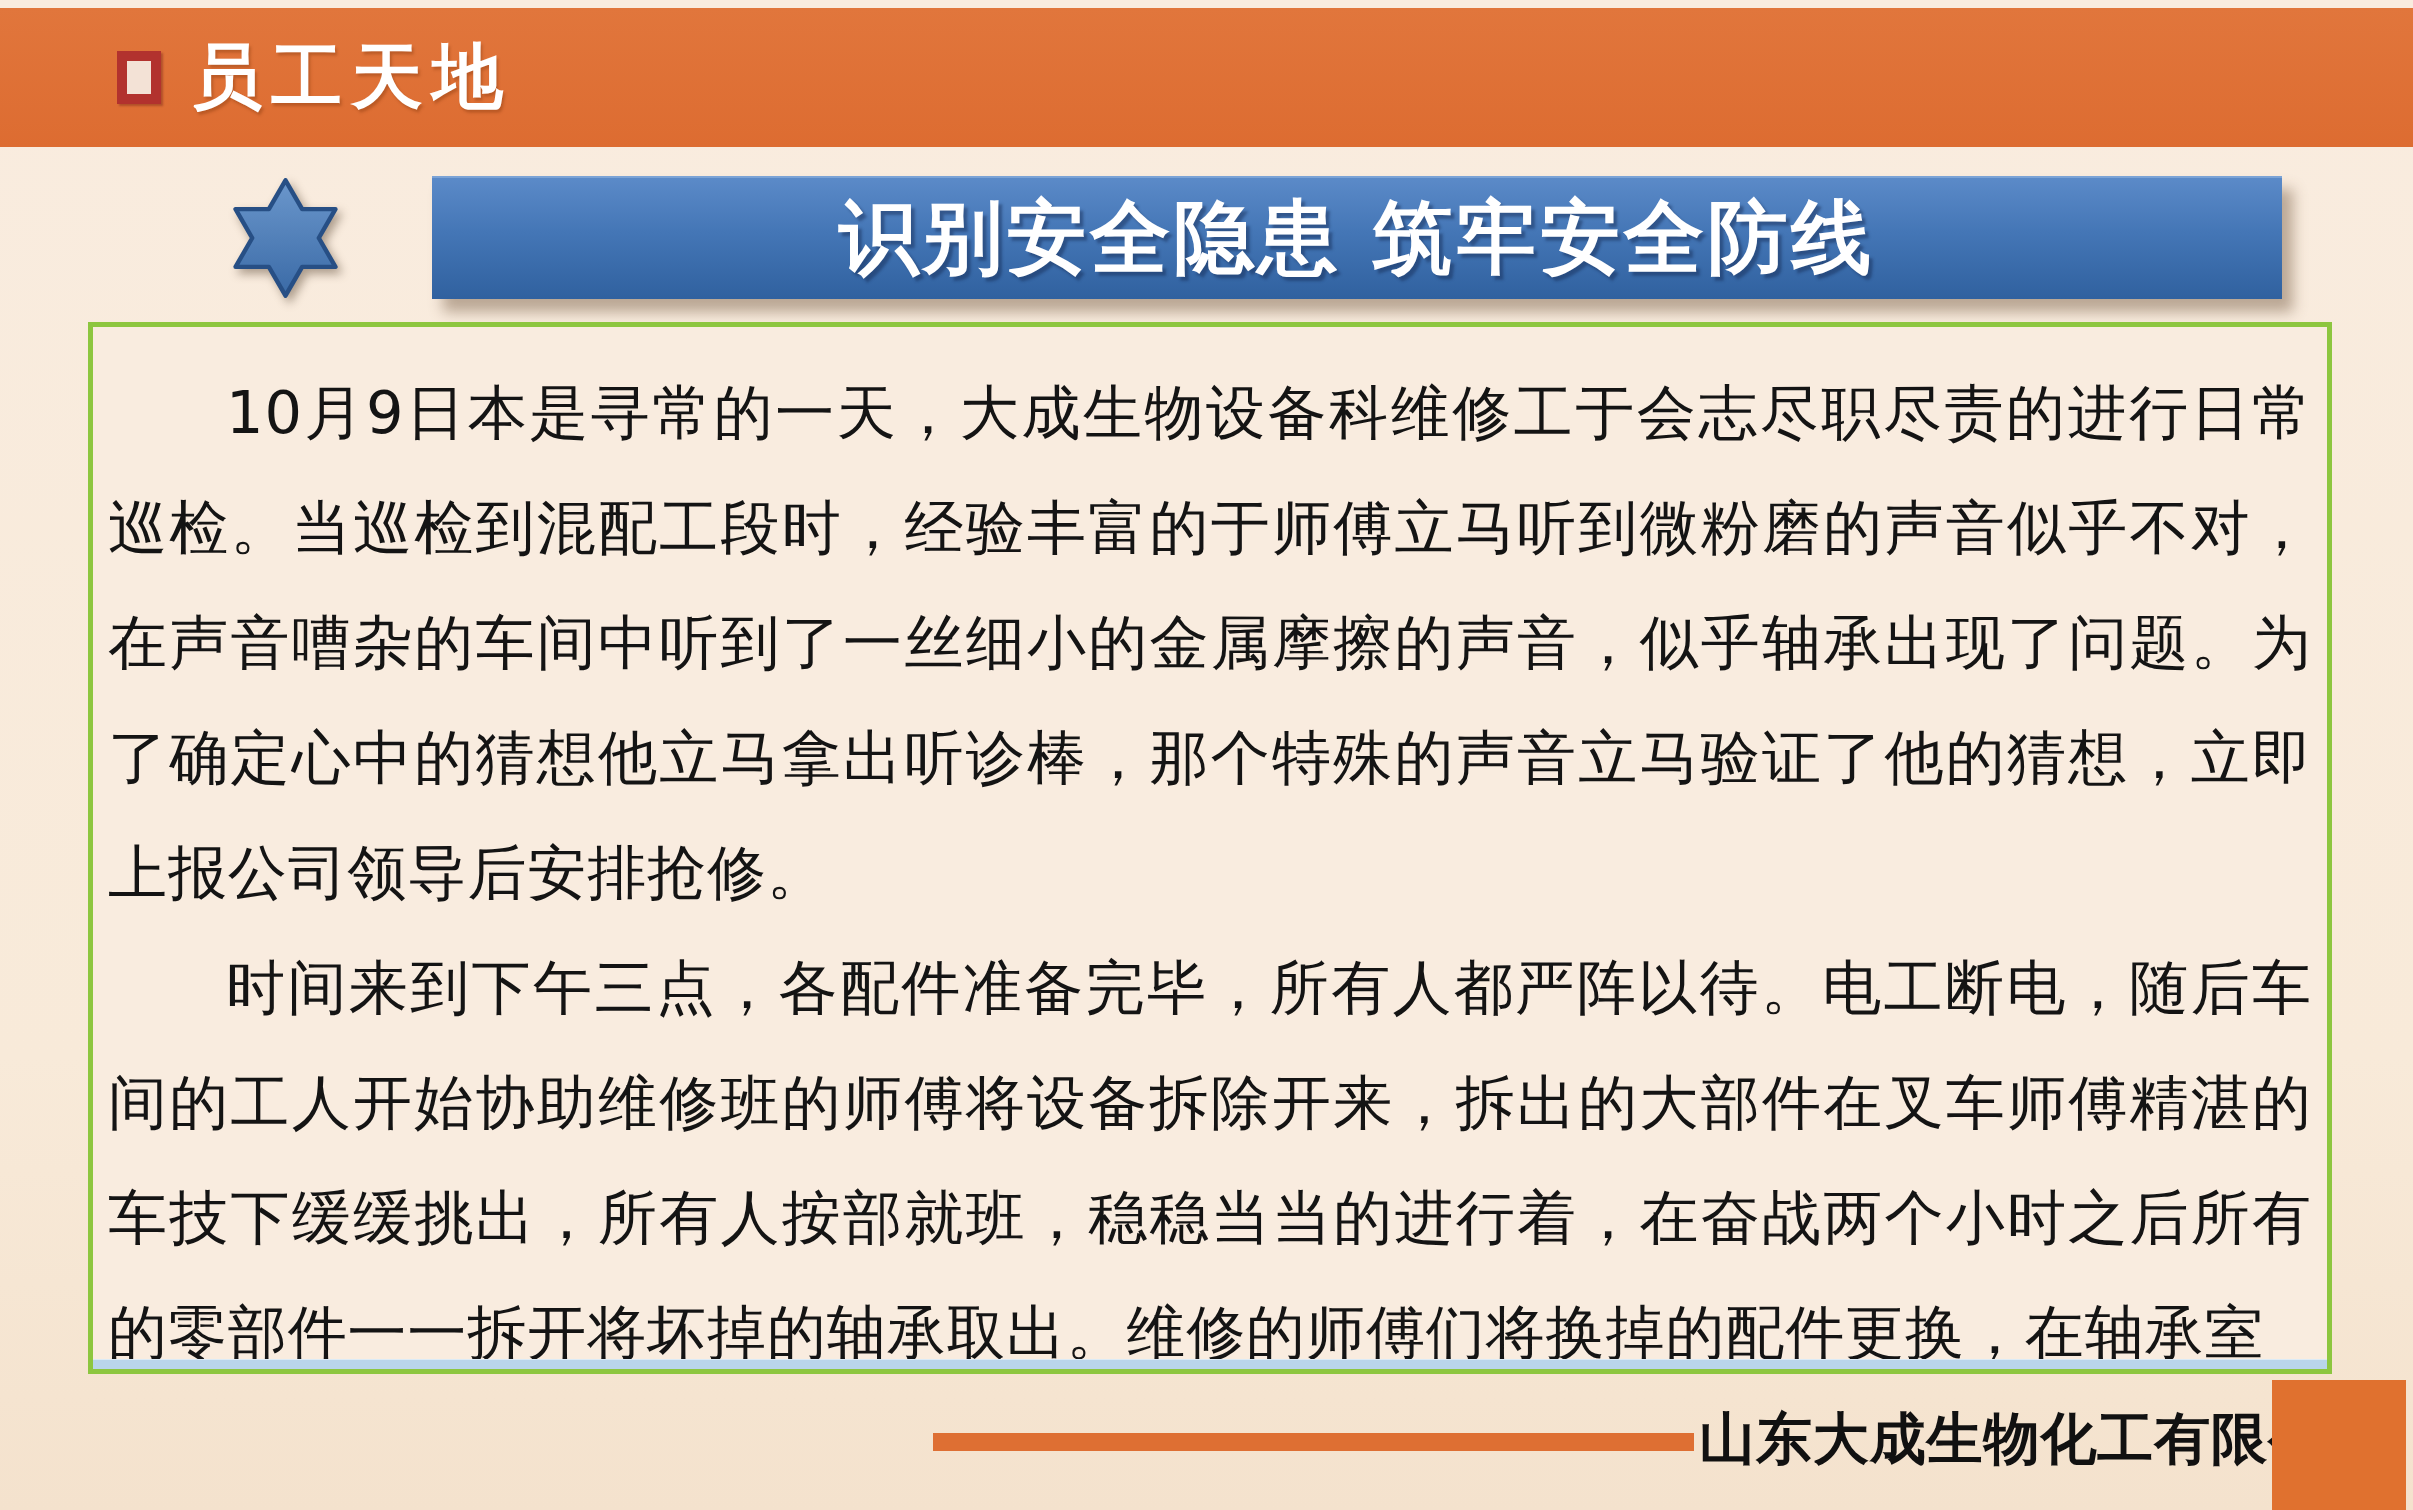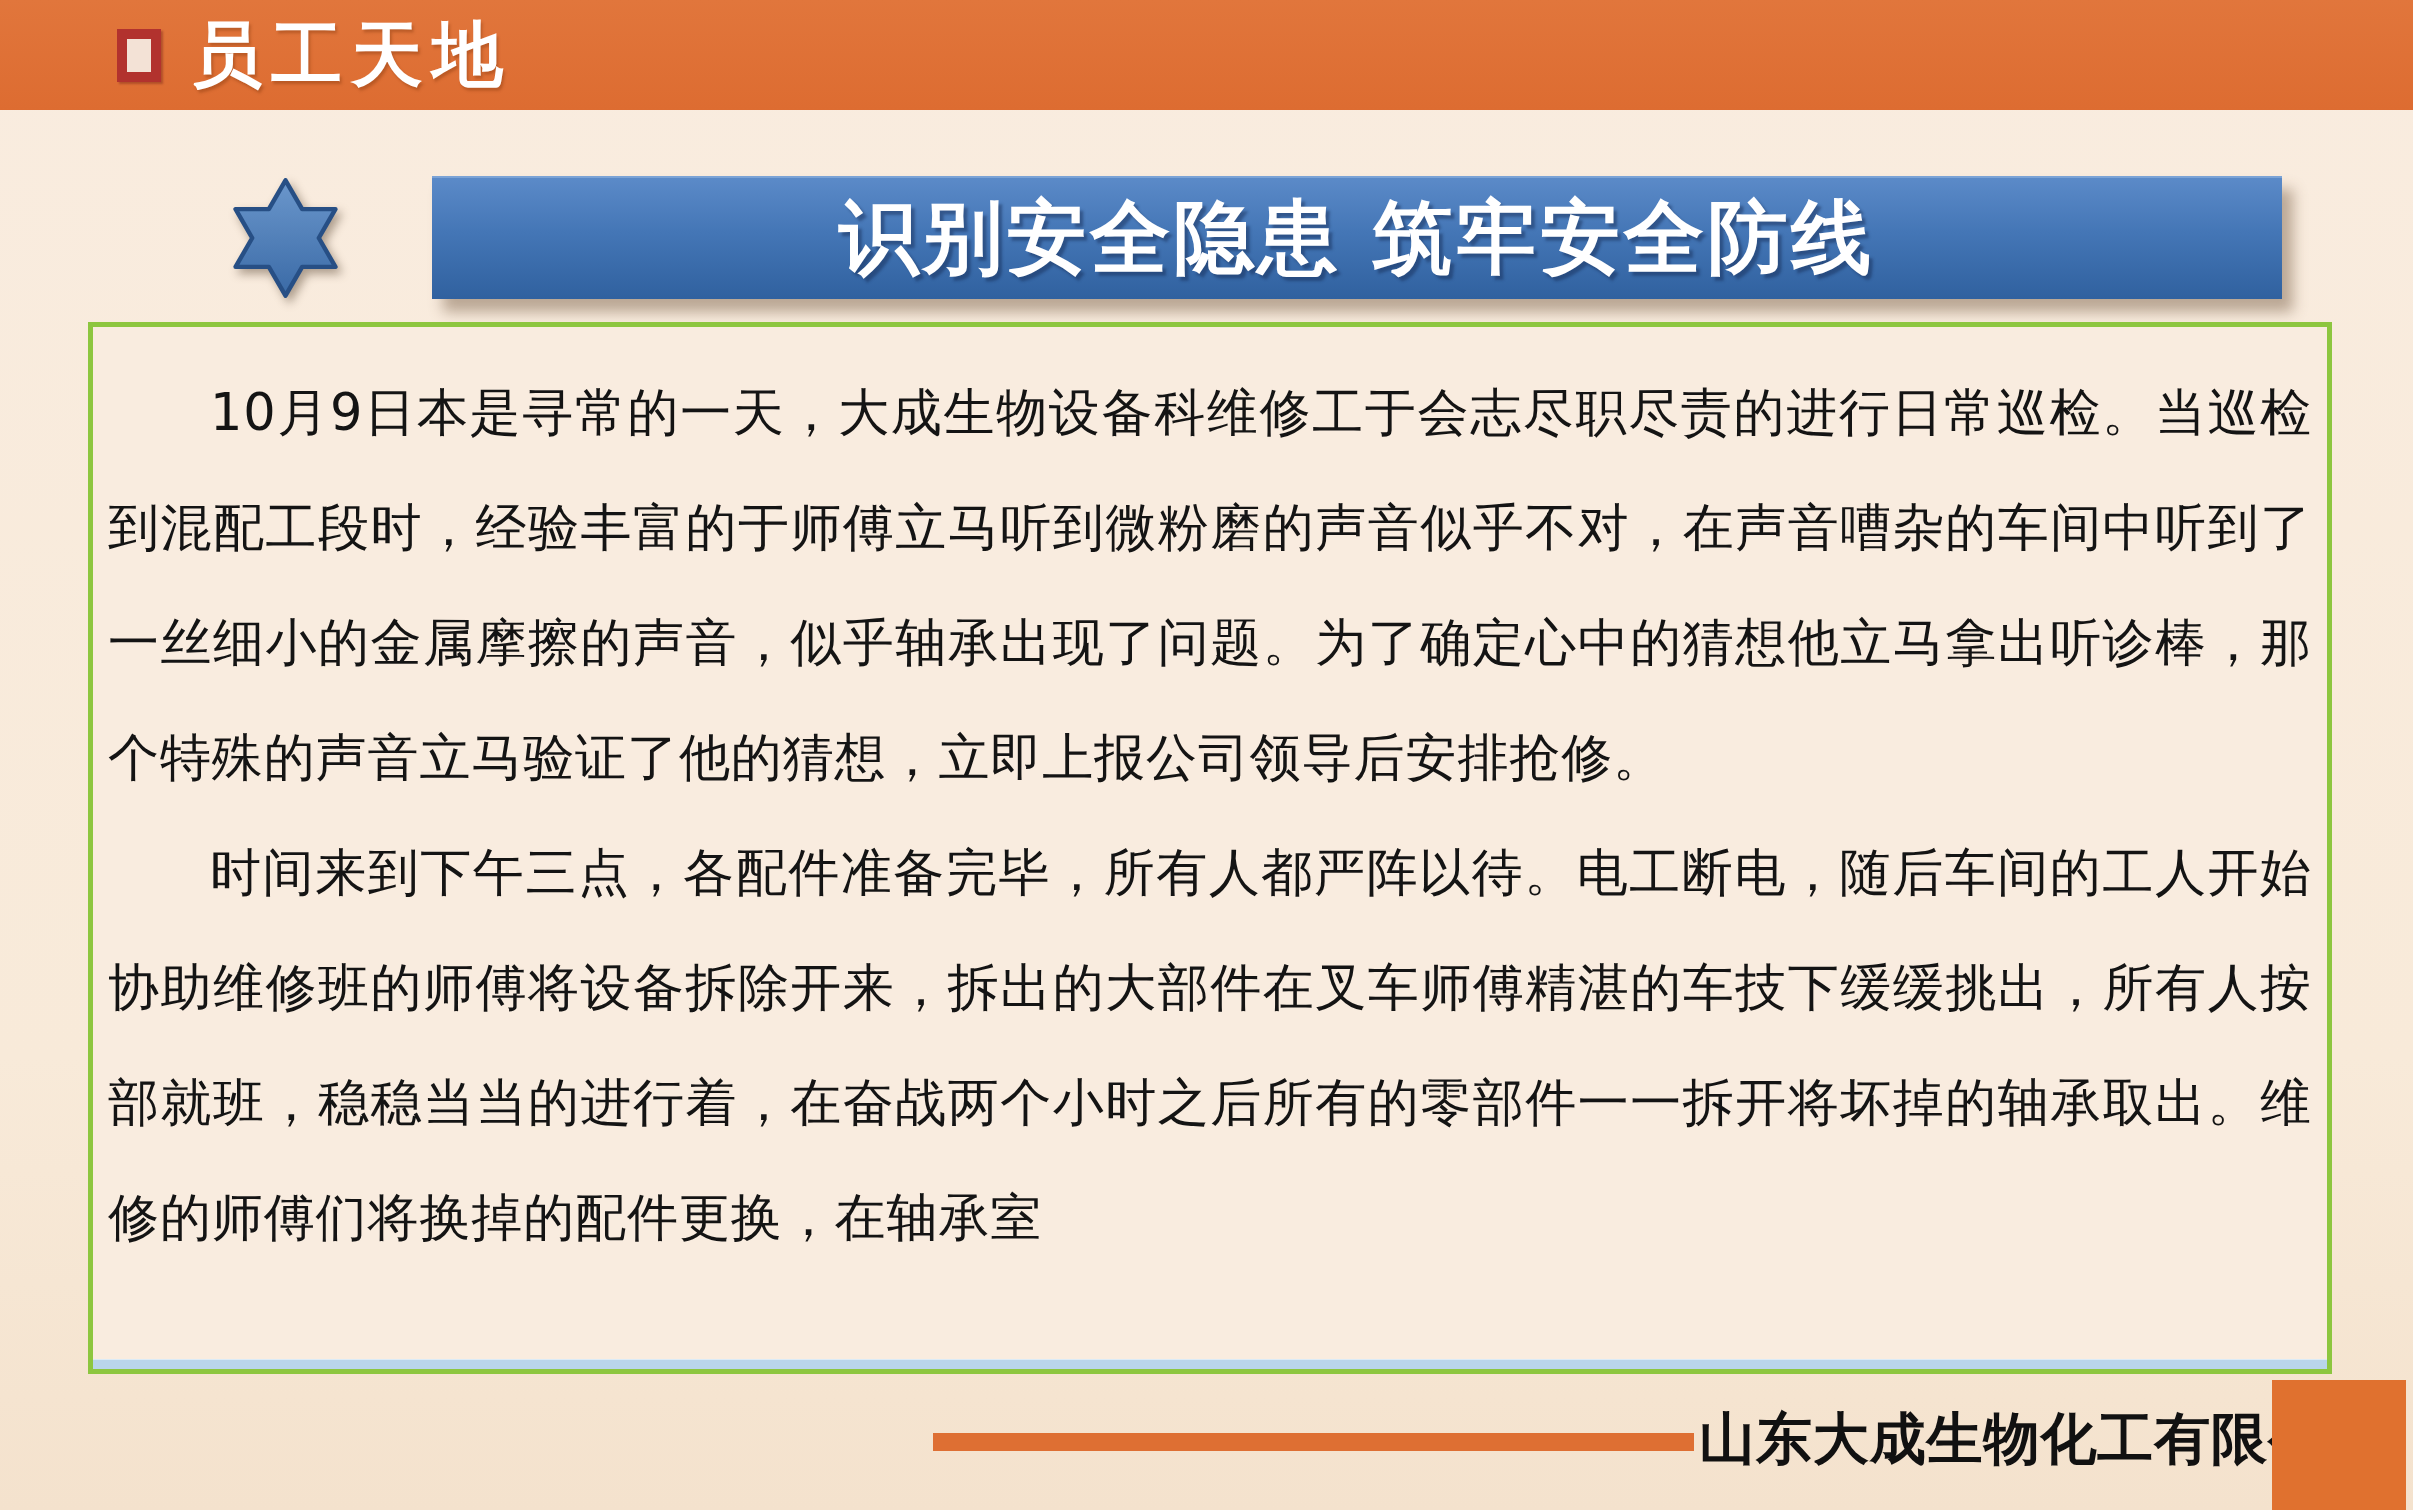--- a/index.html
+++ b/index.html
@@ -9,22 +9,22 @@
     position: relative;
     width: 2413px;
     height: 1510px;
     background: linear-gradient(180deg, #f9ecdf 0%, #f8ead9 70%, #f4e2cd 100%);
     overflow: hidden;
   }
 
   
   .topbar {
     position: absolute;
-    left: 0; top: 0;
-    width: 2413px; height: 110px;
+    left: 0; top: 8px;
+    width: 2413px; height: 139px;
     background: linear-gradient(180deg, #e1763c 0%, #dd6c31 100%);
     display: flex;
     align-items: center;
   }
   .topbar-icon {
     width: 24px; height: 33px;
     margin-left: 117px;
     border: 10.2px solid #b2322e;
     background: #f3e2d6;
     box-shadow: 1.9px 1.9px 1.9px rgba(90,20,20,0.35);
@@ -75,21 +75,21 @@
     width: 2244px; height: 1052px;
     border: 5.6px solid #8dc63f;
     box-sizing: border-box;
     background: #f9ecdf;
     overflow: hidden;
     padding: 28px 15px 0 15px;
   }
   .article-box p {
     margin: 0;
     color: #141414;
-    font-size: 51px;
+    font-size: 59px;
     line-height: 115px;
     text-align: justify;
     text-indent: 2em;
     letter-spacing: 0.9px;
     font-family: "DejaVu Sans", "DejaVu Serif", sans-serif;
   }
   .box-bottom-line {
     position: absolute;
     left: 0; right: 0; bottom: 0;
     height: 9.3px;

